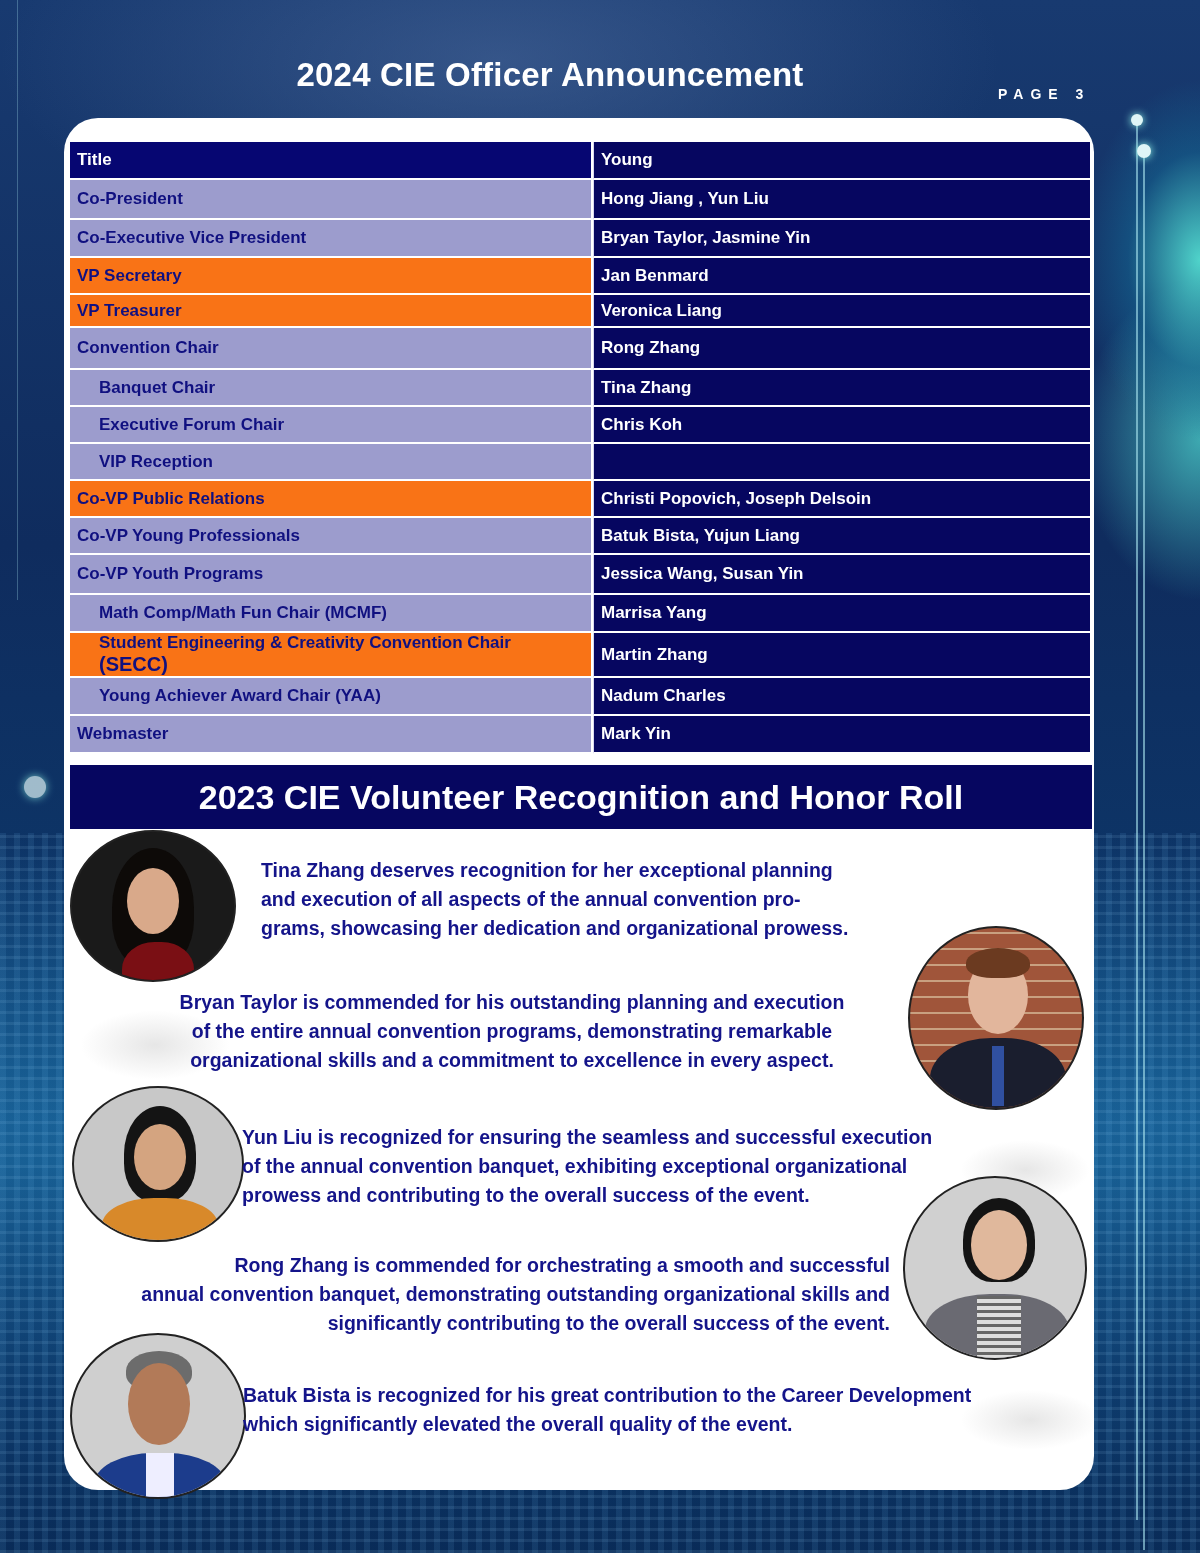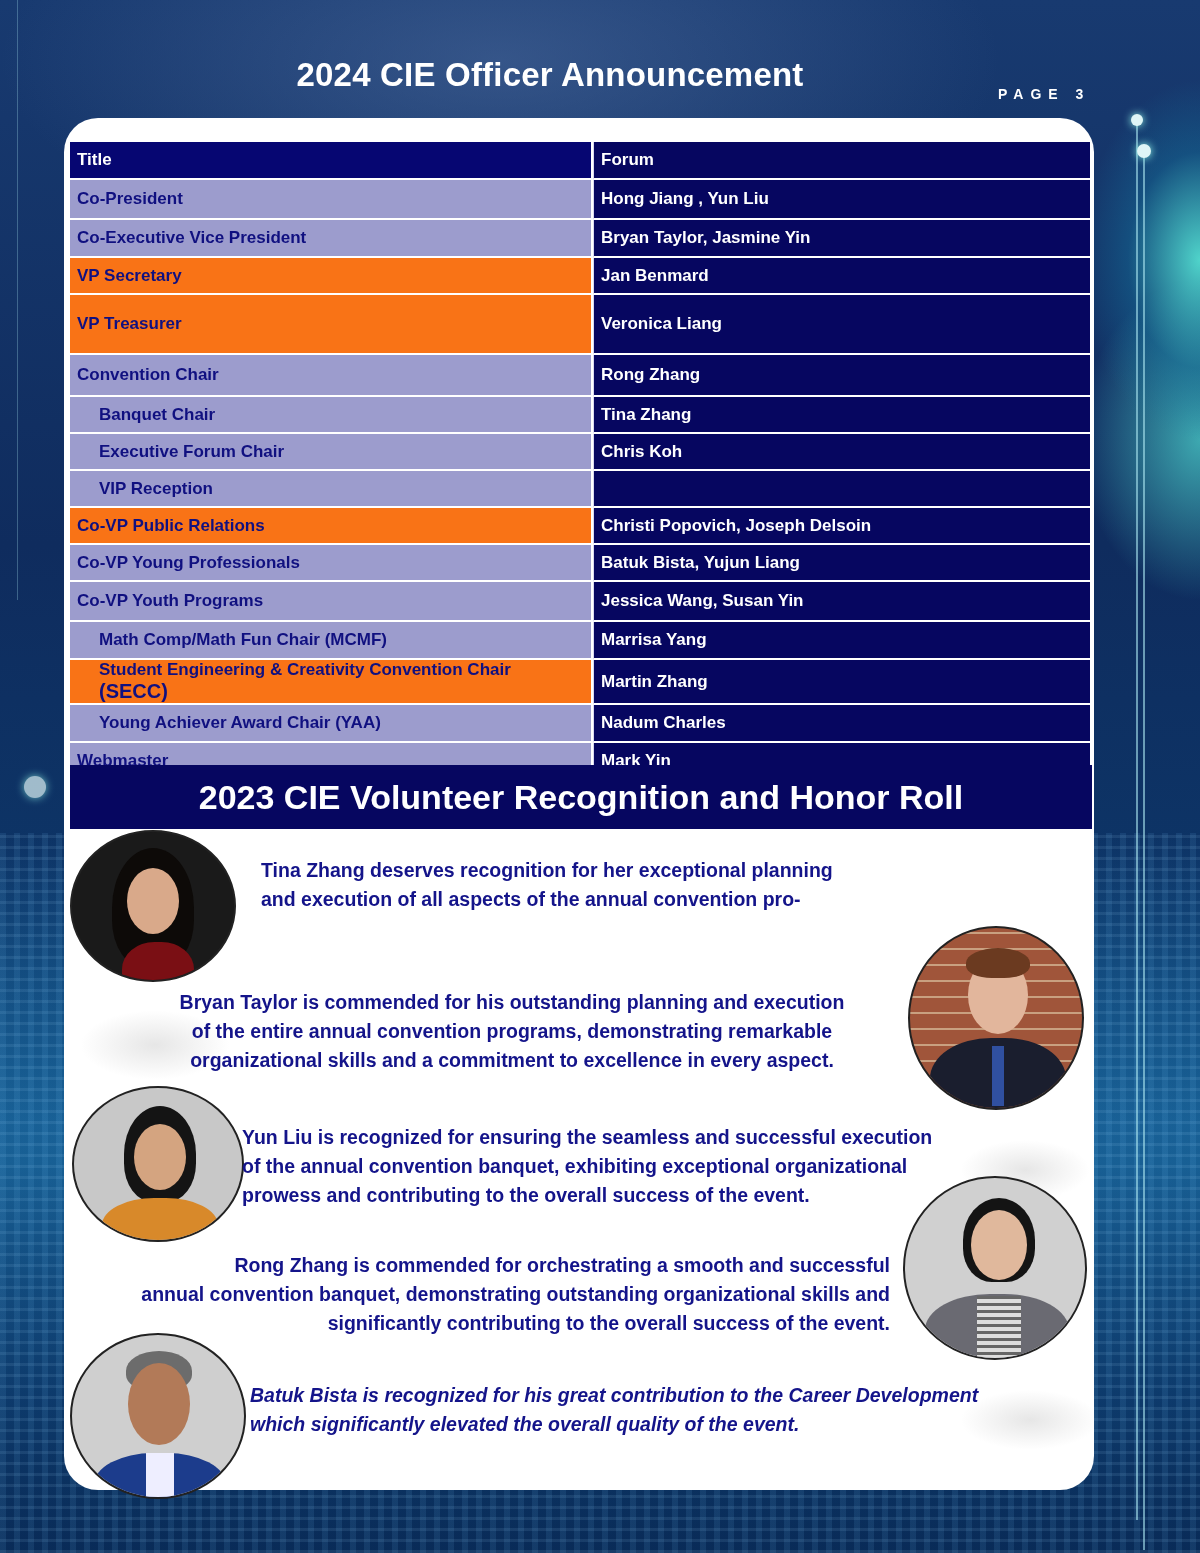--- a/index.html
+++ b/index.html
@@ -87,35 +87,35 @@
 
 <div class="page-title">2024 CIE Officer Announcement</div>
 <div class="page-num">PAGE 3</div>
 
 <div class="card"></div>
 
 <table class="officer-table">
   <tbody>
       <tr class="header">
     <td class="title-cell">Title</td>
-    <td class="name-cell">Forum</td>
+    <td class="name-cell">Young</td>
   </tr>
   <tr class="shade-dark" style="height:40px">
     <td class="title-cell">Co-President</td>
     <td class="name-cell">Hong Jiang , Yun Liu</td>
   </tr>
   <tr class="shade-dark" style="height:38px">
     <td class="title-cell">Co-Executive Vice President</td>
     <td class="name-cell">Bryan Taylor, Jasmine Yin</td>
   </tr>
   <tr class="shade-light" style="height:37px">
     <td class="title-cell">VP Secretary</td>
     <td class="name-cell">Jan Benmard</td>
   </tr>
-  <tr class="shade-light" style="height:60px">
+  <tr class="shade-light" style="height:33px">
     <td class="title-cell">VP Treasurer</td>
     <td class="name-cell">Veronica Liang</td>
   </tr>
   <tr class="shade-dark" style="height:42px">
     <td class="title-cell">Convention Chair</td>
     <td class="name-cell">Rong Zhang</td>
   </tr>
   <tr class="shade-dark" style="height:37px">
     <td class="title-cell indent">Banquet Chair</td>
     <td class="name-cell">Tina Zhang</td>
@@ -166,20 +166,21 @@
 <div class="glow" style="left:960px; top:1390px; width:140px; height:60px;"></div>
 
 <div class="avatar" style="left:70px; top:830px; width:166px; height:152px; background:#1a1a1a;">
   <div class="hair" style="left:40px; top:16px; width:82px; height:120px; background:#0d0a08;"></div>
   <div class="head" style="left:55px; top:36px; width:52px; height:66px; background:#d9a98a;"></div>
   <div class="body" style="left:50px; top:110px; width:72px; height:60px; background:#7a0f14;"></div>
 </div>
 <div class="blurb" style="left:261px; top:856px;">
   <div>Tina Zhang deserves recognition for her exceptional planning</div>
   <div>and execution of all aspects of the annual convention pro-</div>
+  <div>grams, showcasing her dedication and organizational prowess.</div>
 </div>
 
 <div class="avatar" style="left:908px; top:926px; width:176px; height:184px; background:repeating-linear-gradient(0deg,#a0553a 0 14px,#c9a080 14px 16px);">
   <div class="head" style="left:58px; top:28px; width:60px; height:78px; background:#e2b69c;"></div>
   <div class="hair" style="left:56px; top:20px; width:64px; height:30px; background:#6b3a20;"></div>
   <div class="body" style="left:20px; top:110px; width:136px; height:90px; background:#1a1e2e;"></div>
   <div style="position:absolute; left:82px; top:118px; width:12px; height:60px; background:#3050a0;"></div>
 </div>
 <div class="blurb right" style="left:150px; top:988px; width:724px;text-align:center;">
   <div>Bryan Taylor is commended for his outstanding planning and execution</div>
@@ -209,16 +210,16 @@
   <div>annual convention banquet, demonstrating outstanding organizational skills and</div>
   <div>significantly contributing to the overall success of the event.</div>
 </div>
 
 <div class="avatar" style="left:70px; top:1333px; width:176px; height:166px; background:#cfcfcf;">
   <div class="hair" style="left:54px; top:16px; width:66px; height:40px; background:#6c6c6c;"></div>
   <div class="head" style="left:56px; top:28px; width:62px; height:82px; background:#b27a58;"></div>
   <div class="body" style="left:22px; top:118px; width:132px; height:70px; background:#1c3c8c;"></div>
   <div style="position:absolute; left:74px; top:118px; width:28px; height:50px; background:#eef;"></div>
 </div>
-<div class="blurb" style="left:250px; top:1381px;font-style:italic;">
+<div class="blurb" style="left:243px; top:1381px;">
   <div>Batuk Bista is recognized for his great contribution to the Career Development</div>
   <div>which significantly elevated the overall quality of the event.</div>
 </div>
 
 </body></html>

